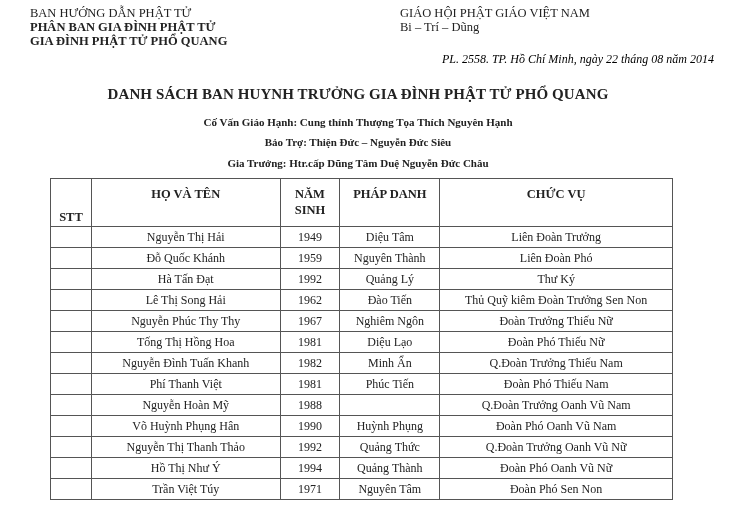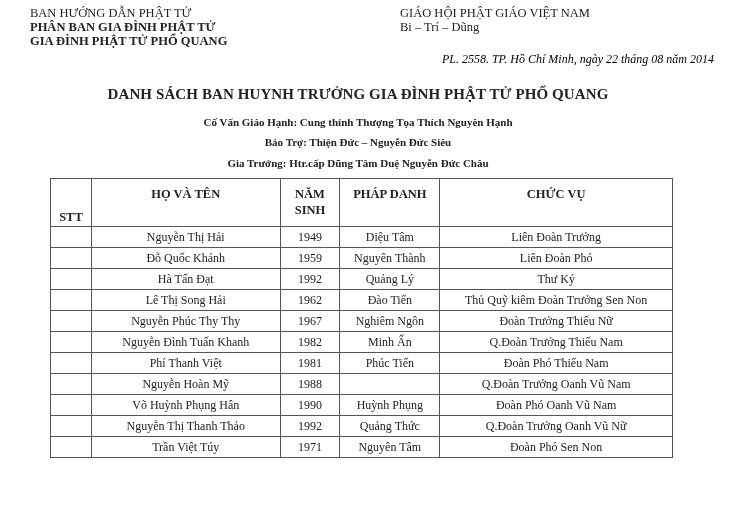--- a/index.html
+++ b/index.html
@@ -180,20 +180,27 @@
       </tr>
       <tr>
         <td></td>
         <td>Nguyễn Phúc Thy Thy</td>
         <td>1967</td>
         <td>Nghiêm Ngôn</td>
         <td>Đoàn Trưởng Thiếu Nữ</td>
       </tr>
       <tr>
         <td></td>
+        <td>Tống Thị Hồng Hoa</td>
+        <td>1981</td>
+        <td>Diệu Lạo</td>
+        <td>Đoàn Phó Thiếu Nữ</td>
+      </tr>
+      <tr>
+        <td></td>
         <td>Nguyễn Đình Tuấn Khanh</td>
         <td>1982</td>
         <td>Minh Ẩn</td>
         <td>Q.Đoàn Trưởng Thiếu Nam</td>
       </tr>
       <tr>
         <td></td>
         <td>Phí Thanh Việt</td>
         <td>1981</td>
         <td>Phúc Tiến</td>
@@ -215,19 +222,26 @@
       </tr>
       <tr>
         <td></td>
         <td>Nguyễn Thị Thanh Thảo</td>
         <td>1992</td>
         <td>Quảng Thức</td>
         <td>Q.Đoàn Trưởng Oanh Vũ Nữ</td>
       </tr>
       <tr>
         <td></td>
+        <td>Hồ Thị Như Ý</td>
+        <td>1994</td>
+        <td>Quảng Thành</td>
+        <td>Đoàn Phó Oanh Vũ Nữ</td>
+      </tr>
+      <tr>
+        <td></td>
         <td>Trần Việt Túy</td>
         <td>1971</td>
         <td>Nguyên Tâm</td>
         <td>Đoàn Phó Sen Non</td>
       </tr>
     </tbody>
 </table>
 
 </body></html>

